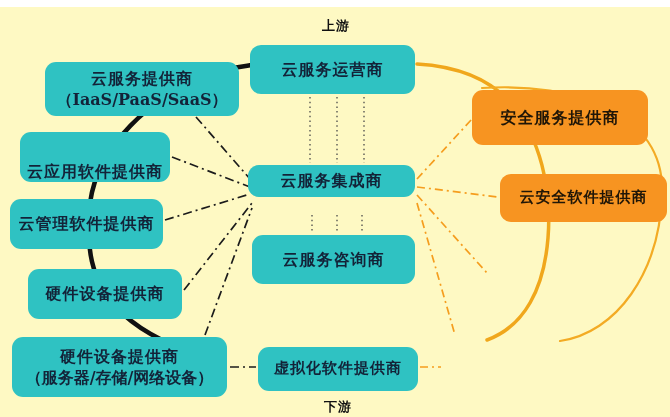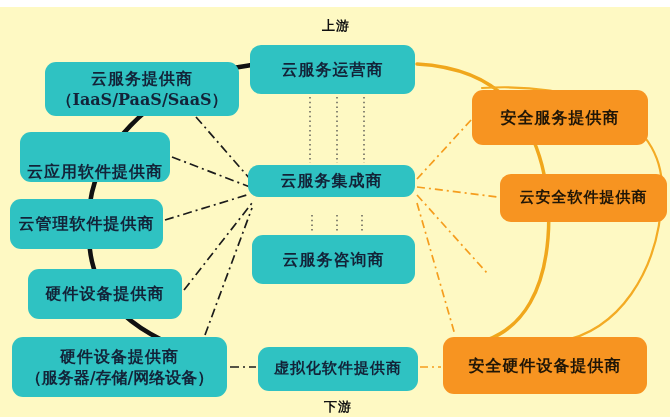--- a/index.html
+++ b/index.html
@@ -98,17 +98,14 @@
   <div class="node teal fs15" style="left:258px;top:340px;width:160px;height:44px;">
     <span>虚拟化软件提供商</span>
   </div>
 
   <div class="node orange fs16" style="left:472px;top:83px;width:176px;height:55px;">
     <span>安全服务提供商</span>
   </div>
   <div class="node orange fs15" style="left:500px;top:167px;width:167px;height:48px;">
     <span>云安全软件提供商</span>
   </div>
-  <div class="node orange fs16" style="left:443px;top:330px;width:204px;height:57px;">
-    <span>安全硬件设备提供商</span>
-  </div>
 
 </div>
 
 </body></html>

